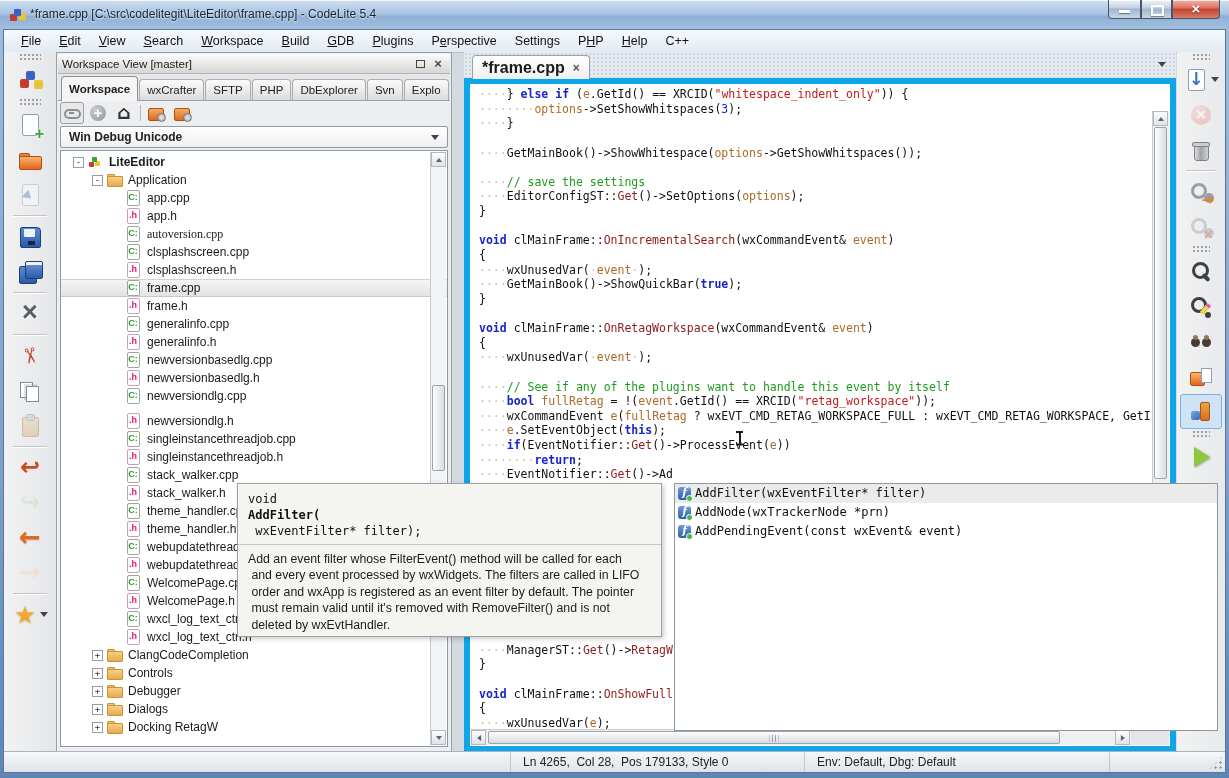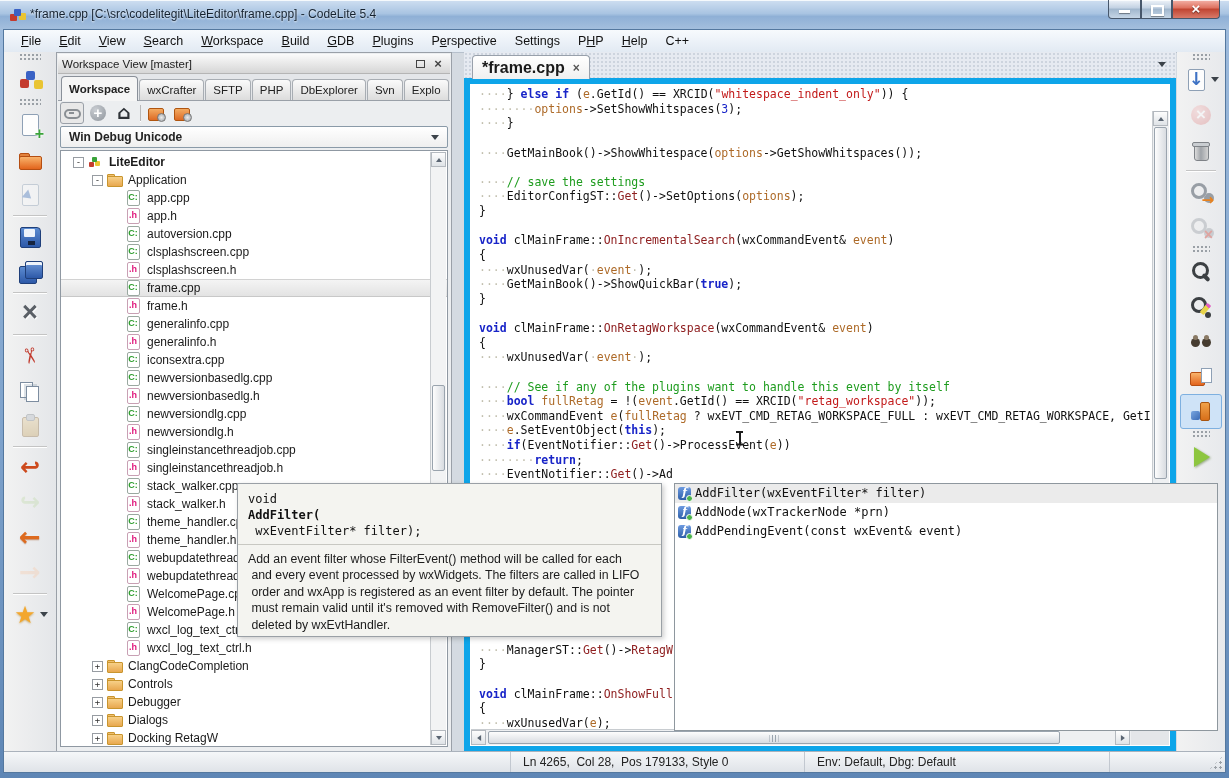--- a/index.html
+++ b/index.html
@@ -325,21 +325,21 @@
             <div class="trow" style="padding-left: 50px;">
               <span class="texps"></span>
               <span class="ticon t-cpp"></span>
               <span class="tlab">app.cpp</span>
             </div>
             <div class="trow" style="padding-left: 50px;">
               <span class="texps"></span>
               <span class="ticon t-h"></span>
               <span class="tlab">app.h</span>
             </div>
-            <div class="trow" style="padding-left: 50px;">
+            <div class="trow" style="padding-left: 50px; font-family: Liberation Serif, serif;">
               <span class="texps"></span>
               <span class="ticon t-cpp"></span>
               <span class="tlab">autoversion.cpp</span>
             </div>
             <div class="trow" style="padding-left: 50px;">
               <span class="texps"></span>
               <span class="ticon t-cpp"></span>
               <span class="tlab">clsplashscreen.cpp</span>
             </div>
             <div class="trow" style="padding-left: 50px;">
@@ -363,38 +363,33 @@
               <span class="tlab">generalinfo.cpp</span>
             </div>
             <div class="trow" style="padding-left: 50px;">
               <span class="texps"></span>
               <span class="ticon t-h"></span>
               <span class="tlab">generalinfo.h</span>
             </div>
             <div class="trow" style="padding-left: 50px;">
               <span class="texps"></span>
               <span class="ticon t-cpp"></span>
-              <span class="tlab">iconsextra.cpp</span>
-            </div>
-            <div class="trow" style="padding-left: 50px;">
-              <span class="texps"></span>
-              <span class="ticon t-cpp"></span>
               <span class="tlab">newversionbasedlg.cpp</span>
             </div>
             <div class="trow" style="padding-left: 50px;">
               <span class="texps"></span>
               <span class="ticon t-h"></span>
               <span class="tlab">newversionbasedlg.h</span>
             </div>
             <div class="trow" style="padding-left: 50px;">
               <span class="texps"></span>
               <span class="ticon t-cpp"></span>
               <span class="tlab">newversiondlg.cpp</span>
             </div>
-            <div class="trow" style="padding-left: 50px;">
+            <div class="trow" style="padding-left: 50px; margin-top: 7px;">
               <span class="texps"></span>
               <span class="ticon t-h"></span>
               <span class="tlab">newversiondlg.h</span>
             </div>
             <div class="trow" style="padding-left: 50px;">
               <span class="texps"></span>
               <span class="ticon t-cpp"></span>
               <span class="tlab">singleinstancethreadjob.cpp</span>
             </div>
             <div class="trow" style="padding-left: 50px;">

